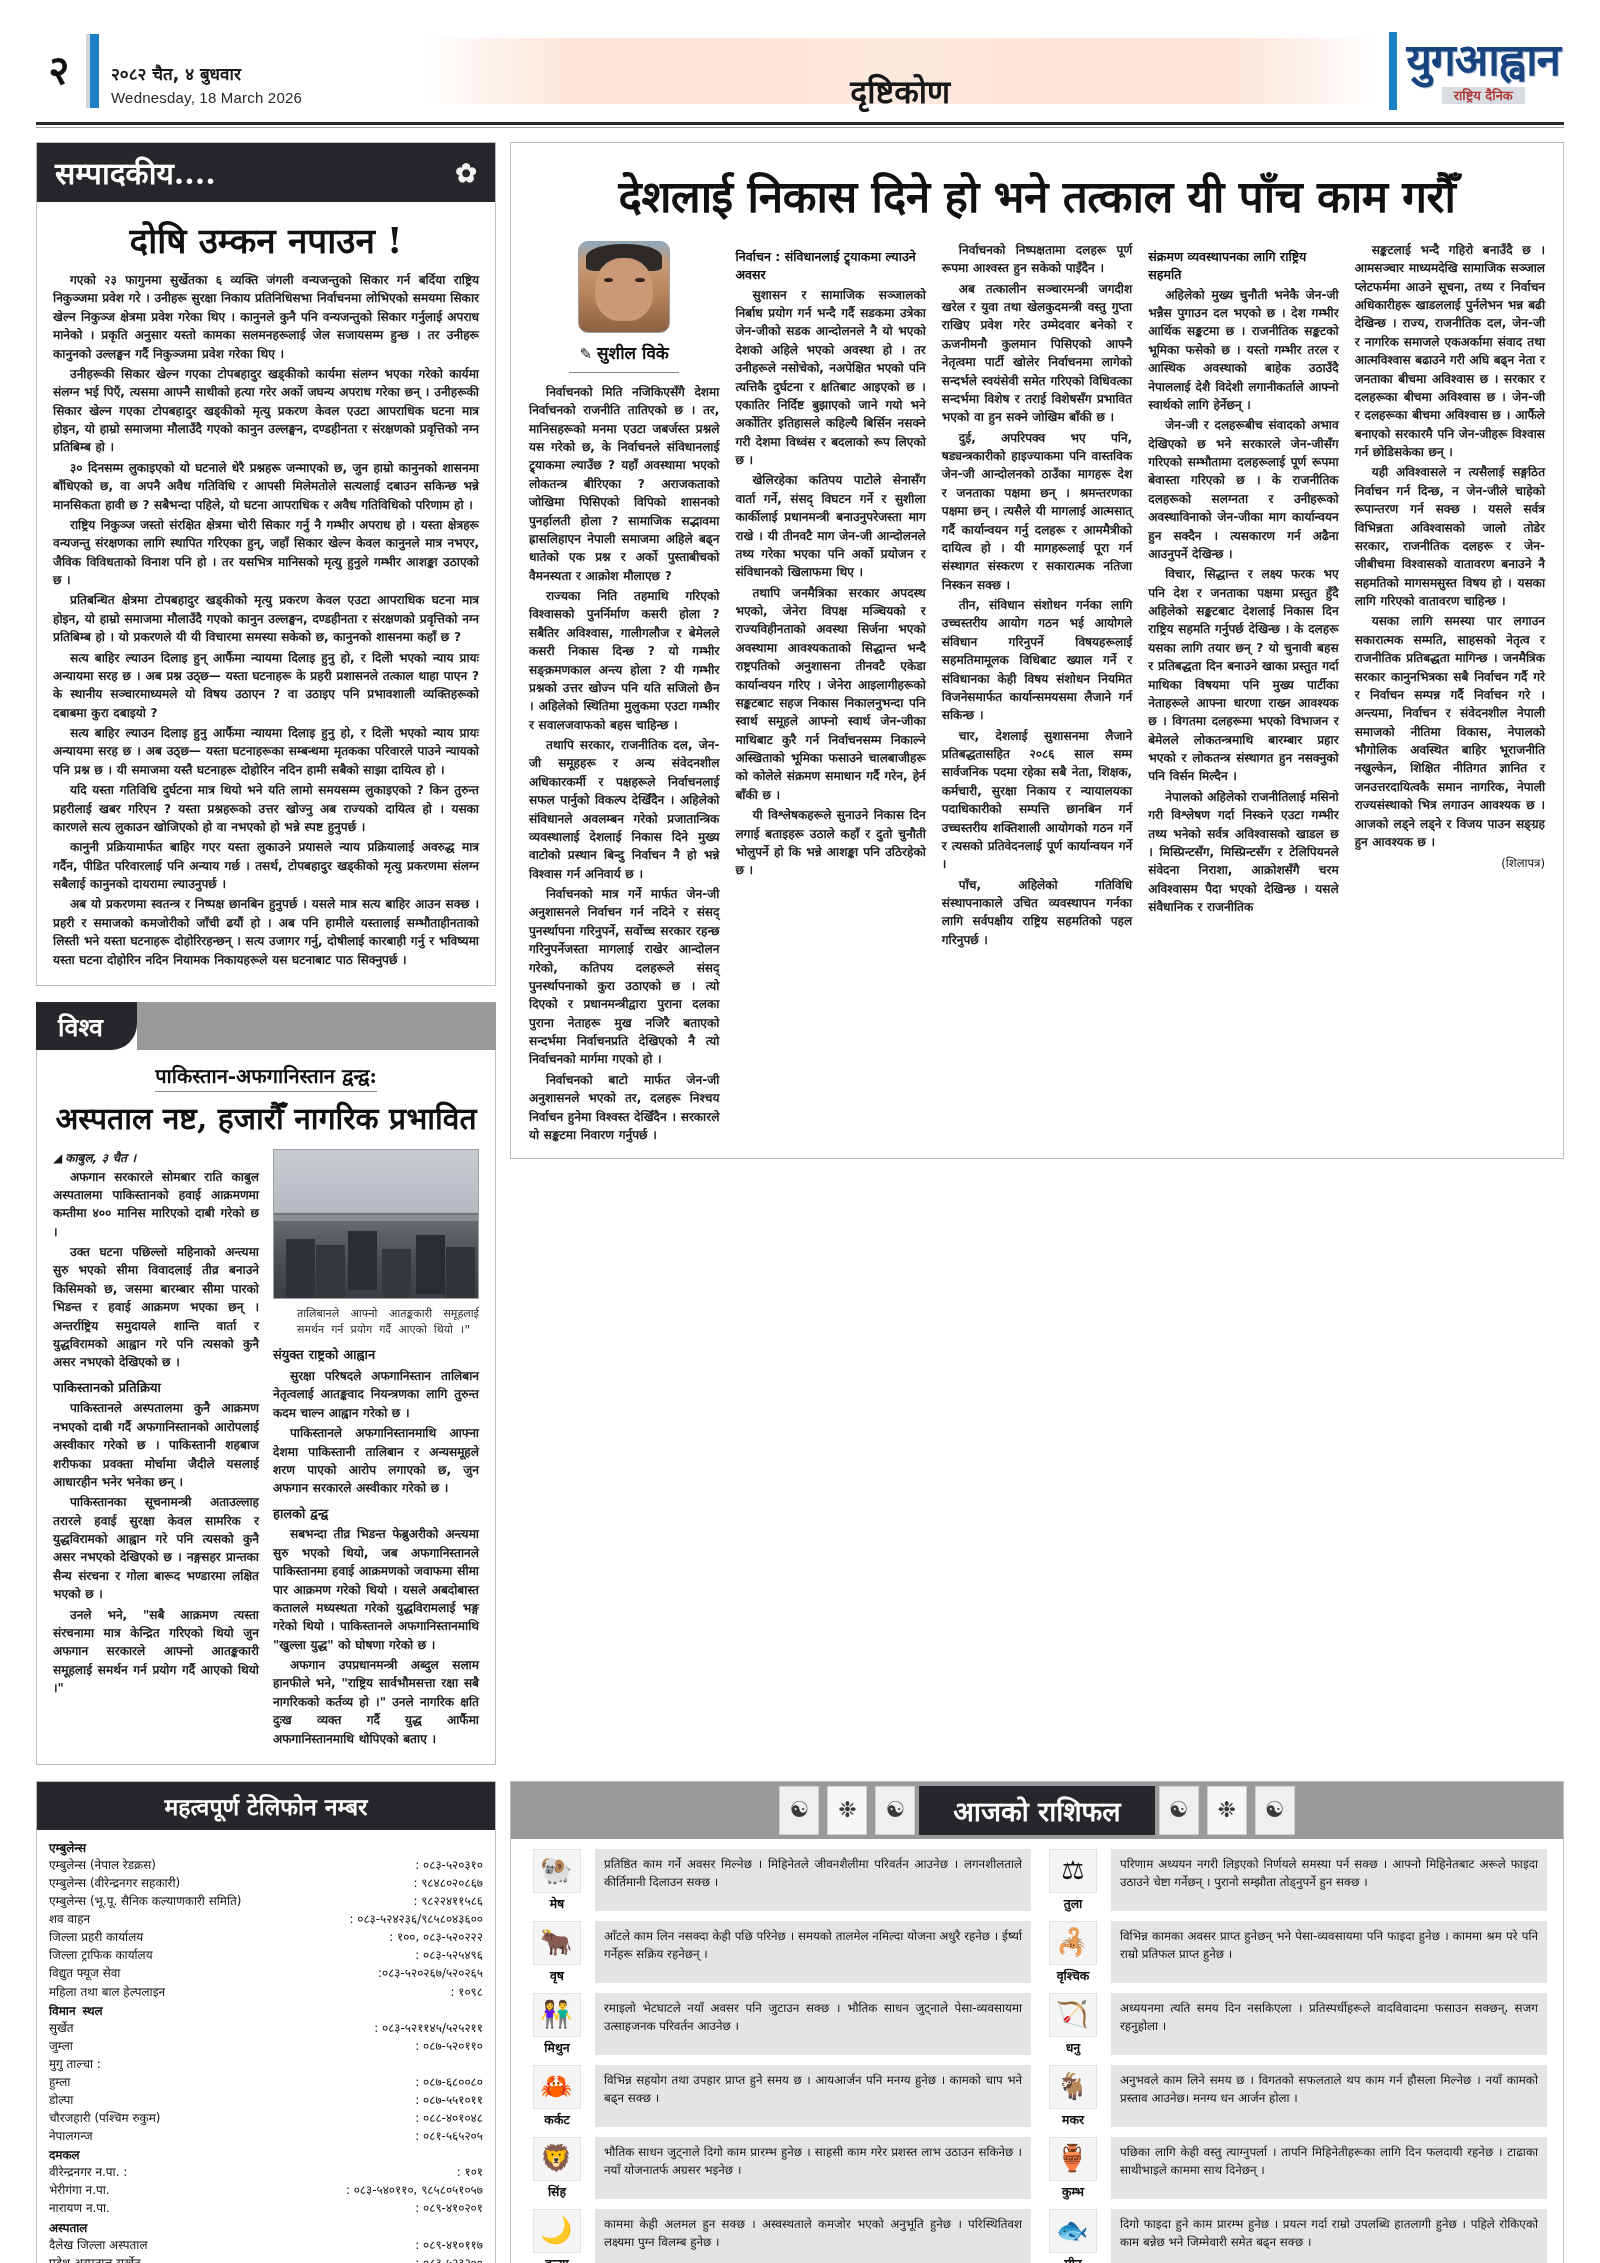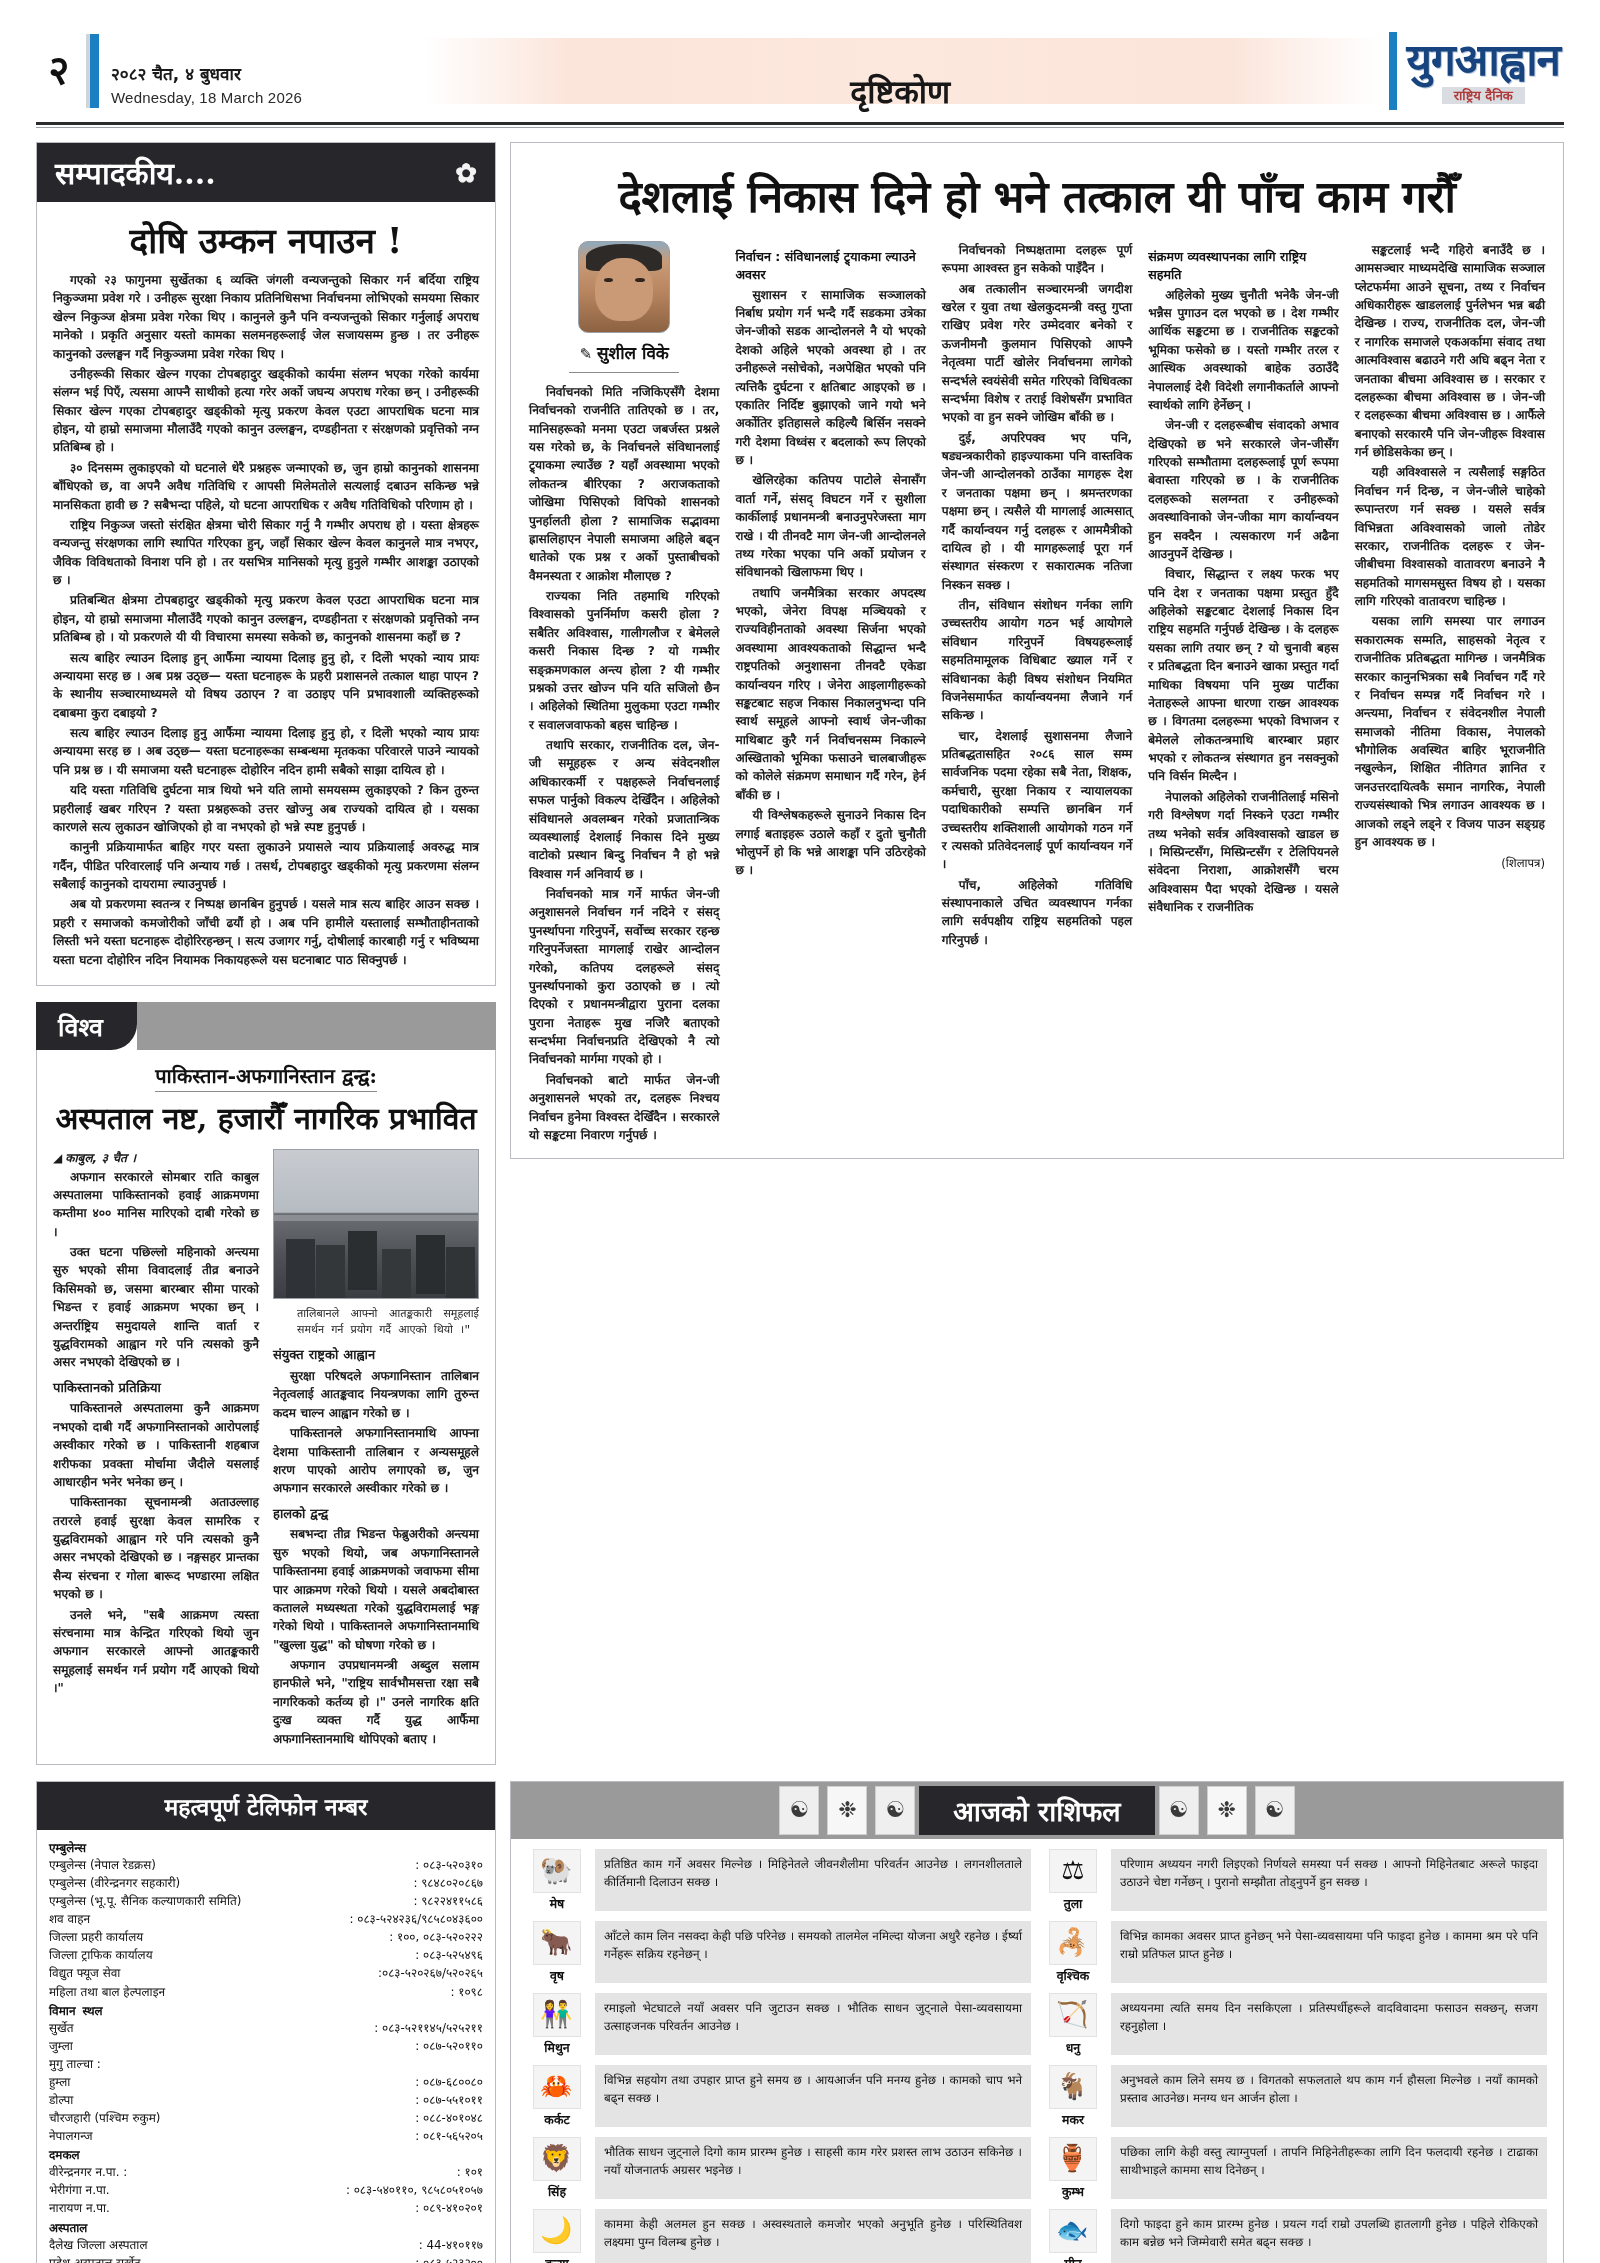--- a/index.html
+++ b/index.html
@@ -336,21 +336,21 @@
                 <p>तथापि जनमैत्रिका सरकार अपदस्थ भएको, जेनेरा विपक्ष मञ्चियको र राज्यविहीनताको अवस्था सिर्जना भएको अवस्थामा आवश्यकताको सिद्धान्त भन्दै राष्ट्रपतिको अनुशासना तीनवटै एकेडा कार्यान्वयन गरिए । जेनेरा आइलागीहरूको सङ्कटबाट सहज निकास निकालनुभन्दा पनि स्वार्थ समूहले आफ्नो स्वार्थ जेन-जीका माथिबाट कुरै गर्न निर्वाचनसम्म निकाल्ने अस्खिताको भूमिका फसाउने चालबाजीहरू को कोलेले संक्रमण समाधान गर्दै गरेन, हेर्न बाँकी छ ।</p>
                 <p>यी विश्लेषकहरूले सुनाउने निकास दिन लगाई बताइहरू उठाले कहाँ र दुतो चुनौती भोलुपर्ने हो कि भन्ने आशङ्का पनि उठिरहेको छ ।</p>
               </div>
           </div>
 
           <div class="main-col">
             <div class="np-text" id="art-col3">
                 <p>निर्वाचनको निष्पक्षतामा दलहरू पूर्ण रूपमा आश्वस्त हुन सकेको पाइँदैन ।</p>
                 <p>अब तत्कालीन सञ्चारमन्त्री जगदीश खरेल र युवा तथा खेलकुदमन्त्री वस्तु गुप्ता राखिए प्रवेश गरेर उम्मेदवार बनेको र ऊजनीमनौ कुलमान पिसिएको आफ्नै नेतृत्वमा पार्टी खोलेर निर्वाचनमा लागेको सन्दर्भले स्वयंसेवी समेत गरिएको विधिवत्का सन्दर्भमा विशेष र तराई विशेषसँग प्रभावित भएको वा हुन सक्ने जोखिम बाँकी छ ।</p>
                 <p>दुई, अपरिपक्व भए पनि, षड्यन्त्रकारीको हाइज्याकमा पनि वास्तविक जेन-जी आन्दोलनको ठाउँका मागहरू देश र जनताका पक्षमा छन् । श्रमन्तरणका पक्षमा छन् । त्यसैले यी मागलाई आत्मसात् गर्दै कार्यान्वयन गर्नु दलहरू र आममैत्रीको दायित्व हो । यी मागहरूलाई पूरा गर्न संस्थागत संस्करण र सकारात्मक नतिजा निस्कन सक्छ ।</p>
-                <p>तीन, संविधान संशोधन गर्नका लागि उच्चस्तरीय आयोग गठन भई आयोगले संविधान गरिनुपर्ने विषयहरूलाई सहमतिमामूलक विधिबाट ख्याल गर्ने र संविधानका केही विषय संशोधन नियमित विजनेसमार्फत कार्यान्वयनमा लैजाने गर्न सकिन्छ ।</p>
+                <p>तीन, संविधान संशोधन गर्नका लागि उच्चस्तरीय आयोग गठन भई आयोगले संविधान गरिनुपर्ने विषयहरूलाई सहमतिमामूलक विधिबाट ख्याल गर्ने र संविधानका केही विषय संशोधन नियमित विजनेसमार्फत कार्यान्समयसमा लैजाने गर्न सकिन्छ ।</p>
                 <p>चार, देशलाई सुशासनमा लैजाने प्रतिबद्धतासहित २०८६ साल सम्म सार्वजनिक पदमा रहेका सबै नेता, शिक्षक, कर्मचारी, सुरक्षा निकाय र न्यायालयका पदाधिकारीको सम्पत्ति छानबिन गर्न उच्चस्तरीय शक्तिशाली आयोगको गठन गर्ने र त्यसको प्रतिवेदनलाई पूर्ण कार्यान्वयन गर्ने ।</p>
                 <p>पाँच, अहिलेको गतिविधि संस्थापनाकाले उचित व्यवस्थापन गर्नका लागि सर्वपक्षीय राष्ट्रिय सहमतिको पहल गरिनुपर्छ ।</p>
               </div>
           </div>
 
           <div class="main-col">
             <div class="art-subhead">संक्रमण व्यवस्थापनका लागि राष्ट्रिय सहमति</div>
             <div class="np-text" id="art-col4">
                 <p>अहिलेको मुख्य चुनौती भनेकै जेन-जी भन्नैस पुगाउन दल भएको छ । देश गम्भीर आर्थिक सङ्कटमा छ । राजनीतिक सङ्कटको भूमिका फसेको छ । यस्तो गम्भीर तरल र आस्थिक अवस्थाको बाहेक उठाउँदै नेपाललाई देशै विदेशी लगानीकर्ताले आफ्नो स्वार्थको लागि हेर्नेछन् ।</p>
                 <p>जेन-जी र दलहरूबीच संवादको अभाव देखिएको छ भने सरकारले जेन-जीसँग गरिएको सम्भौतामा दलहरूलाई पूर्ण रूपमा बेवास्ता गरिएको छ । के राजनीतिक दलहरूको सलग्नता र उनीहरूको अवस्थाविनाको जेन-जीका माग कार्यान्वयन हुन सक्दैन । त्यसकारण गर्न अढैना आउनुपर्ने देखिन्छ ।</p>
@@ -449,21 +449,21 @@
             <span class="ph-name">भेरीगंगा न.पा.</span>
             <span class="ph-num">: ०८३-५४०११०, ९८५८०५१०५७</span>
           </div>
           <div class="ph-row">
             <span class="ph-name">नारायण न.पा.</span>
             <span class="ph-num">: ०८९-४१०२०१</span>
           </div>
           <div class="ph-group">अस्पताल</div>
           <div class="ph-row">
             <span class="ph-name">दैलेख जिल्ला अस्पताल</span>
-            <span class="ph-num">: 44-४१०११७</span>
+            <span class="ph-num">: ०८९-४१०११७</span>
           </div>
           <div class="ph-row">
             <span class="ph-name">प्रदेश अस्पताल सुर्खेत</span>
             <span class="ph-num">: ०८३-५२३२००</span>
           </div>
         </div>
     </div>
 
     <div class="horo-panel">
       <div class="horo-head">

